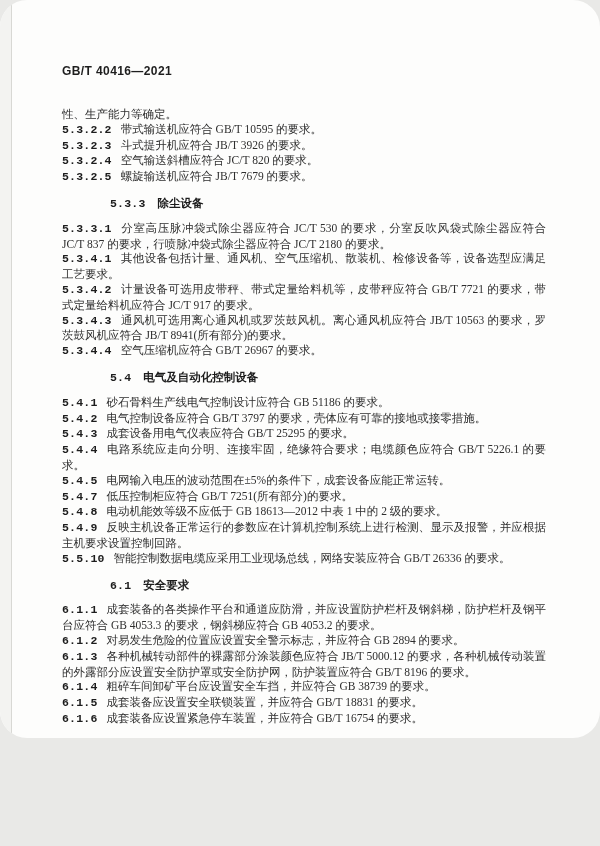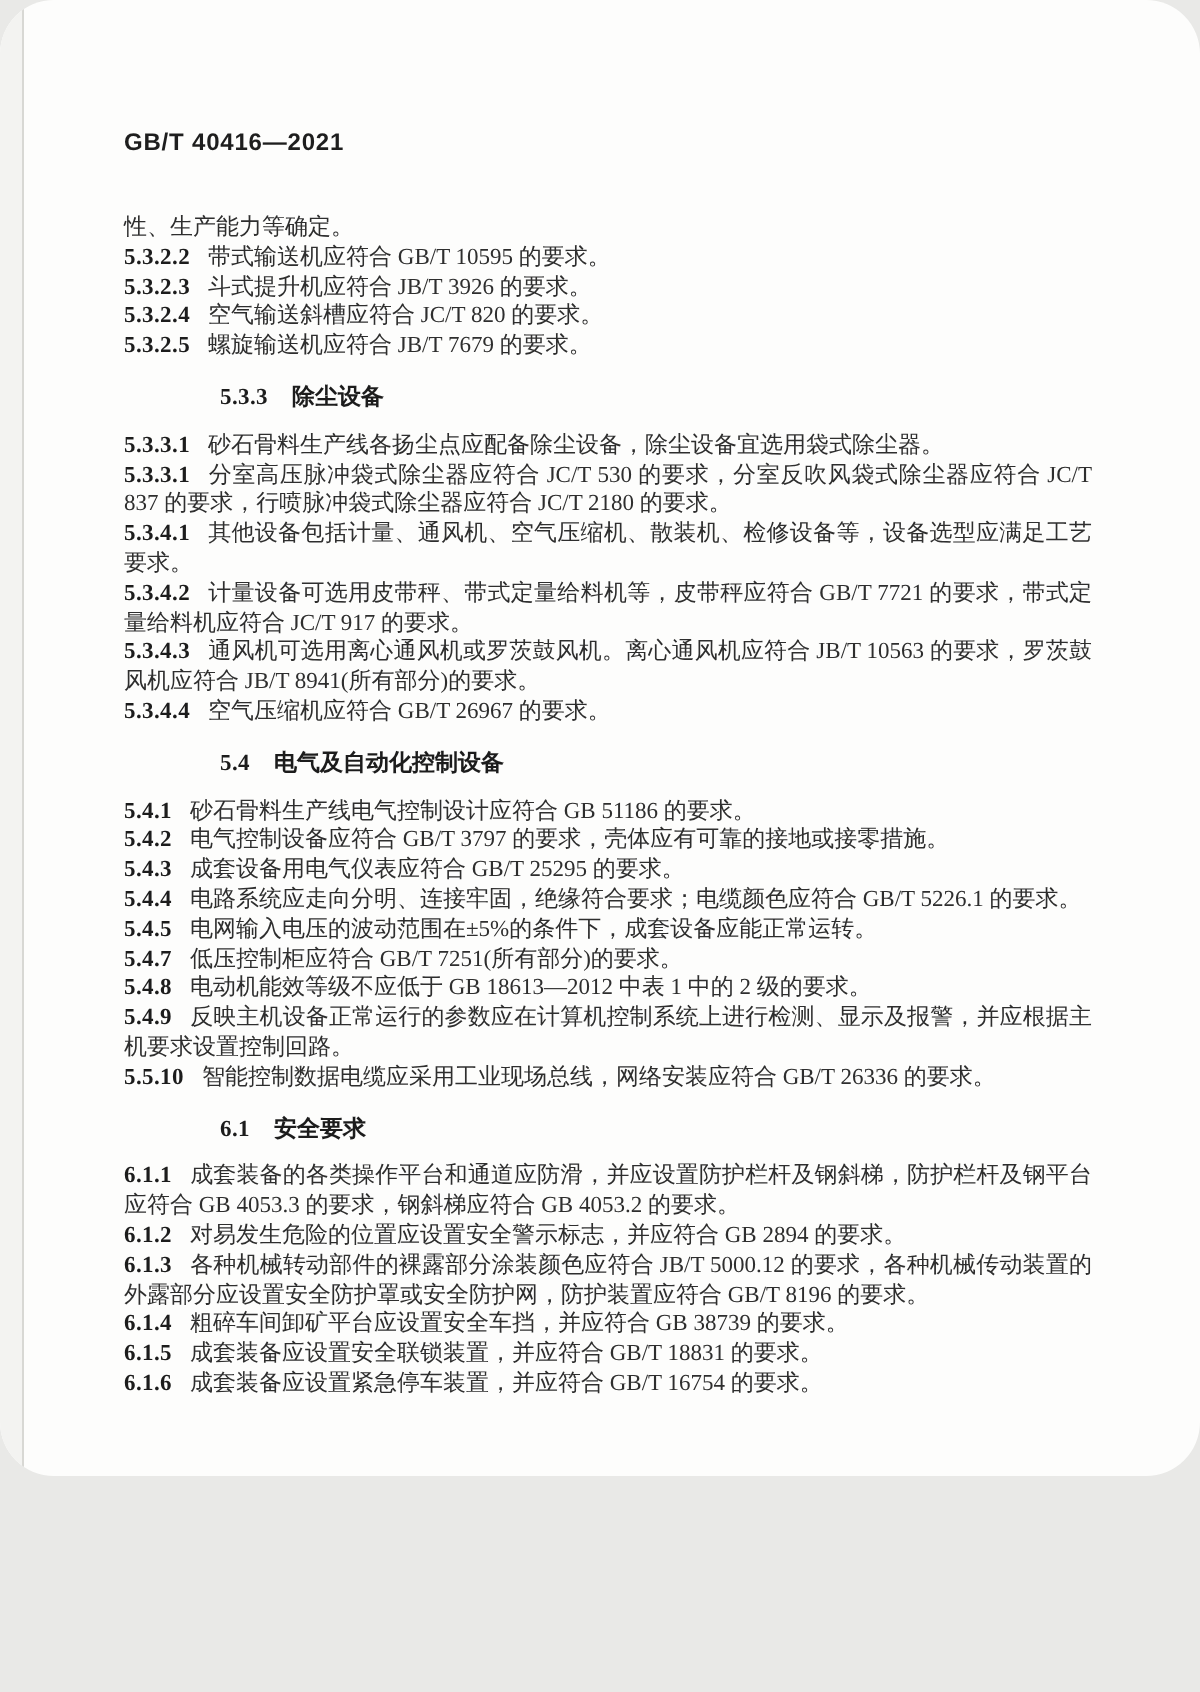--- a/index.html
+++ b/index.html
@@ -30,21 +30,21 @@
   .content {
     position: absolute; left: 62px; top: 92px;
     width: 484px;
     font-size: 11.5px; line-height: 14.8px;
     color: #2e2e2e;
     text-align: justify;
     margin-top: 15px;
   }
   .para { margin: 0; }
   .para .num {
-    font-family: Liberation Serif, serif;
+    font-family: Liberation Mono, monospace;
     font-weight: bold; color: #1c1c1c;
     padding-right: 9px;
     letter-spacing: 0.2px;
   }
   .para.heading, .para.chapter {
     text-align: left;
     margin: 11px 0 9px;
   }
   .para.heading .txt, .para.chapter .txt {
     font-family: "Liberation Sans", "DejaVu Sans", sans-serif;
@@ -77,23 +77,20 @@
     <span class="num">5.3.2.3</span><span class="txt">斗式提升机应符合 JB/T 3926 的要求。</span>
   </p>
       <p class="para clause">
     <span class="num">5.3.2.4</span><span class="txt">空气输送斜槽应符合 JC/T 820 的要求。</span>
   </p>
       <p class="para clause">
     <span class="num">5.3.2.5</span><span class="txt">螺旋输送机应符合 JB/T 7679 的要求。</span>
   </p>
       <p class="para heading">
     <span class="num">5.3.3</span><span class="txt">除尘设备</span>
-  </p>
-      <p class="para clause">
-    <span class="num">5.3.3.1</span><span class="txt">砂石骨料生产线各扬尘点应配备除尘设备，除尘设备宜选用袋式除尘器。</span>
   </p>
       <p class="para clause">
     <span class="num">5.3.3.1</span><span class="txt">分室高压脉冲袋式除尘器应符合 JC/T 530 的要求，分室反吹风袋式除尘器应符合 JC/T 837 的要求，行喷脉冲袋式除尘器应符合 JC/T 2180 的要求。</span>
   </p>
       <p class="para clause">
     <span class="num">5.3.4.1</span><span class="txt">其他设备包括计量、通风机、空气压缩机、散装机、检修设备等，设备选型应满足工艺要求。</span>
   </p>
       <p class="para clause">
     <span class="num">5.3.4.2</span><span class="txt">计量设备可选用皮带秤、带式定量给料机等，皮带秤应符合 GB/T 7721 的要求，带式定量给料机应符合 JC/T 917 的要求。</span>
   </p>

